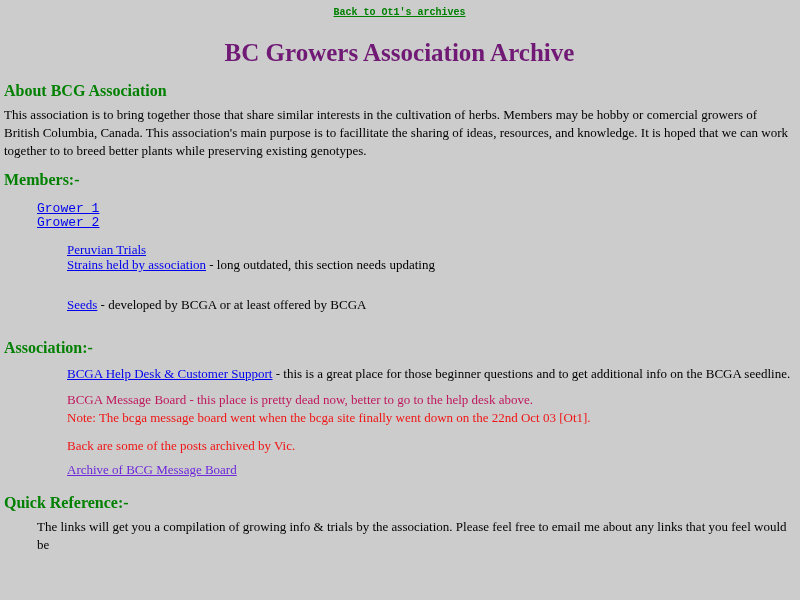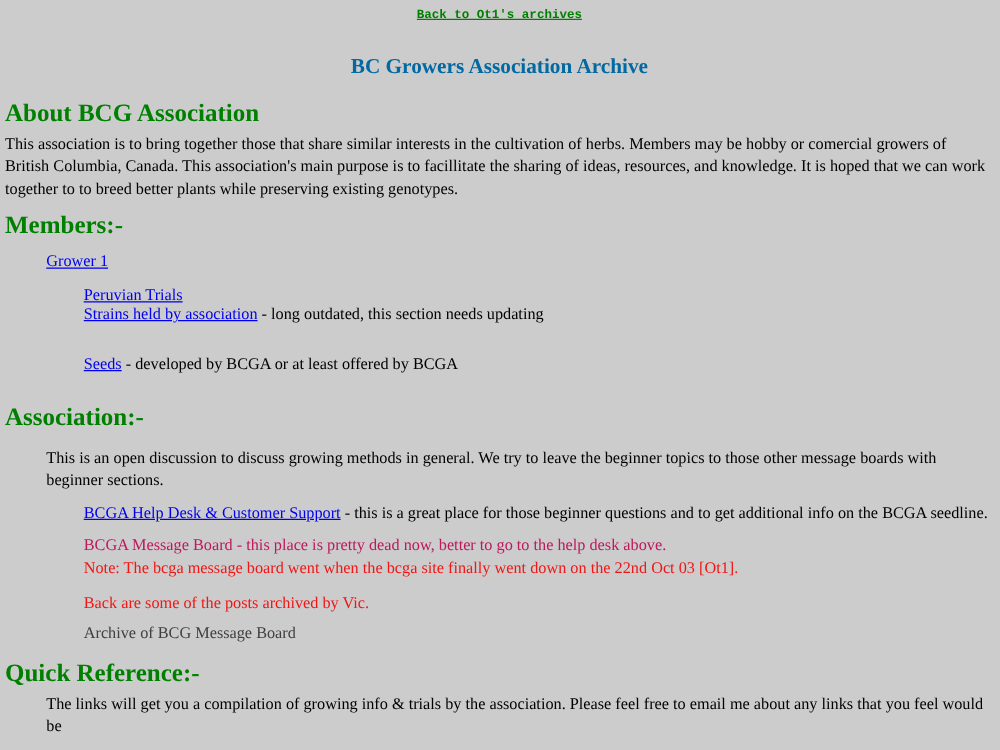--- a/index.html
+++ b/index.html
@@ -9,45 +9,45 @@
     font-family:"Liberation Serif", serif;font-size:13px;
   }
   .content{padding:0 5px 0 4px;}
   .backline{
     text-align:center;padding-top:7px;
     font-family:"Liberation Mono","DejaVu Sans Mono",monospace;
     font-weight:bold;font-size:10px;
   }
   .backline a{color:#008000;text-decoration:underline;cursor:pointer;}
   h1.title{
-    text-align:center;color:#0369a1;
-    font-size:17px;line-height:29px;font-weight:bold;
+    text-align:center;color:#701a75;
+    font-size:25px;line-height:29px;font-weight:bold;
     margin:20px 0 15px 0;
   }
   h3.sec{
-    color:#008000;font-size:20px;line-height:18px;font-weight:bold;
+    color:#008000;font-size:16px;line-height:18px;font-weight:bold;
     margin:0;
   }
   #about-heading{margin-top:15px;}
   #about-text{margin:6px 0 0 0;line-height:18px;}
   #members-heading{margin-top:11px;}
   .growers{margin:13px 0 0 33px;line-height:14px;}
-  .growers .row{height:14px;}
+  .growers .row{height:14px;font-family:Liberation Mono, monospace;}
   .strains-block{margin:12px 0 0 63px;line-height:15px;}
   .seeds-block{margin:25px 0 0 63px;line-height:15px;}
   #discussion-heading{margin-top:27px;}
   #discussion-text{margin:14px 0 0 33px;line-height:18px;}
   .helpdesk{margin:8px 0 0 63px;line-height:18px;}
   .board-note{margin:8px 0 0 63px;line-height:18px;}
   .archive-intro{margin:10px 0 0 63px;line-height:18px;}
   .archive-link-p{margin:6px 0 0 63px;line-height:18px;}
   #quickref-heading{margin-top:15px;}
   #quickref-text{margin:6px 0 0 33px;line-height:18px;}
   a.lnk{color:#0000ee;text-decoration:underline;cursor:pointer;}
-  a.vlnk{color:#404040;cursor:pointer;}
+  a.vlnk{color:#6d28d9;text-decoration:underline;cursor:pointer;}
   .muted{color:#be185d;text-align:center;}
   .alert{color:#f01616;}
 </style>
 </head>
 <body>
 
 <div class="content">
 
   <div class="backline">
     <a>Back to Ot1's archives</a>
@@ -55,33 +55,33 @@
 
   <h1 class="title">BC Growers Association Archive</h1>
 
   <h3 class="sec" id="about-heading">About BCG Association</h3>
   <p id="about-text">This association is to bring together those that share similar interests in the cultivation of herbs. Members may be hobby or comercial growers of British Columbia, Canada.  This association's main purpose is to facillitate the sharing of ideas, resources, and knowledge.  It is hoped that we can work together to to breed better plants while preserving existing genotypes.</p>
 
   <h3 class="sec" id="members-heading">Members:-</h3>
 
   <div class="growers">
     <div class="row"><a class="lnk">Grower 1</a></div>
+    <div class="row"><a class="lnk">Grower 2</a></div>
   </div>
 
   <div class="strains-block">
     <div><a class="lnk">Peruvian Trials</a></div>
     <div><a class="lnk">Strains held by association</a><span> - long outdated, this section needs updating</span></div>
   </div>
 
   <div class="seeds-block">
     <a class="lnk">Seeds</a><span> - developed by BCGA or at least offered by BCGA</span>
   </div>
 
   <h3 class="sec" id="discussion-heading">Association:-</h3>
-  <p id="discussion-text">This is an open discussion to discuss growing methods in general. We try to leave the beginner topics to those other message boards with beginner sections.</p>
 
   <p class="helpdesk">
     <a class="lnk">BCGA Help Desk &amp; Customer Support</a><span> - this is a great place for those beginner questions and to get additional info on the BCGA seedline.</span>
   </p>
 
   <p class="board-note">
     <span class="muted">BCGA Message Board - this place is pretty dead now, better to go to the help desk above.</span><br>
     <span class="alert">Note: The bcga message board went when the bcga site finally went down on the 22nd Oct 03 [Ot1].</span>
   </p>
 

